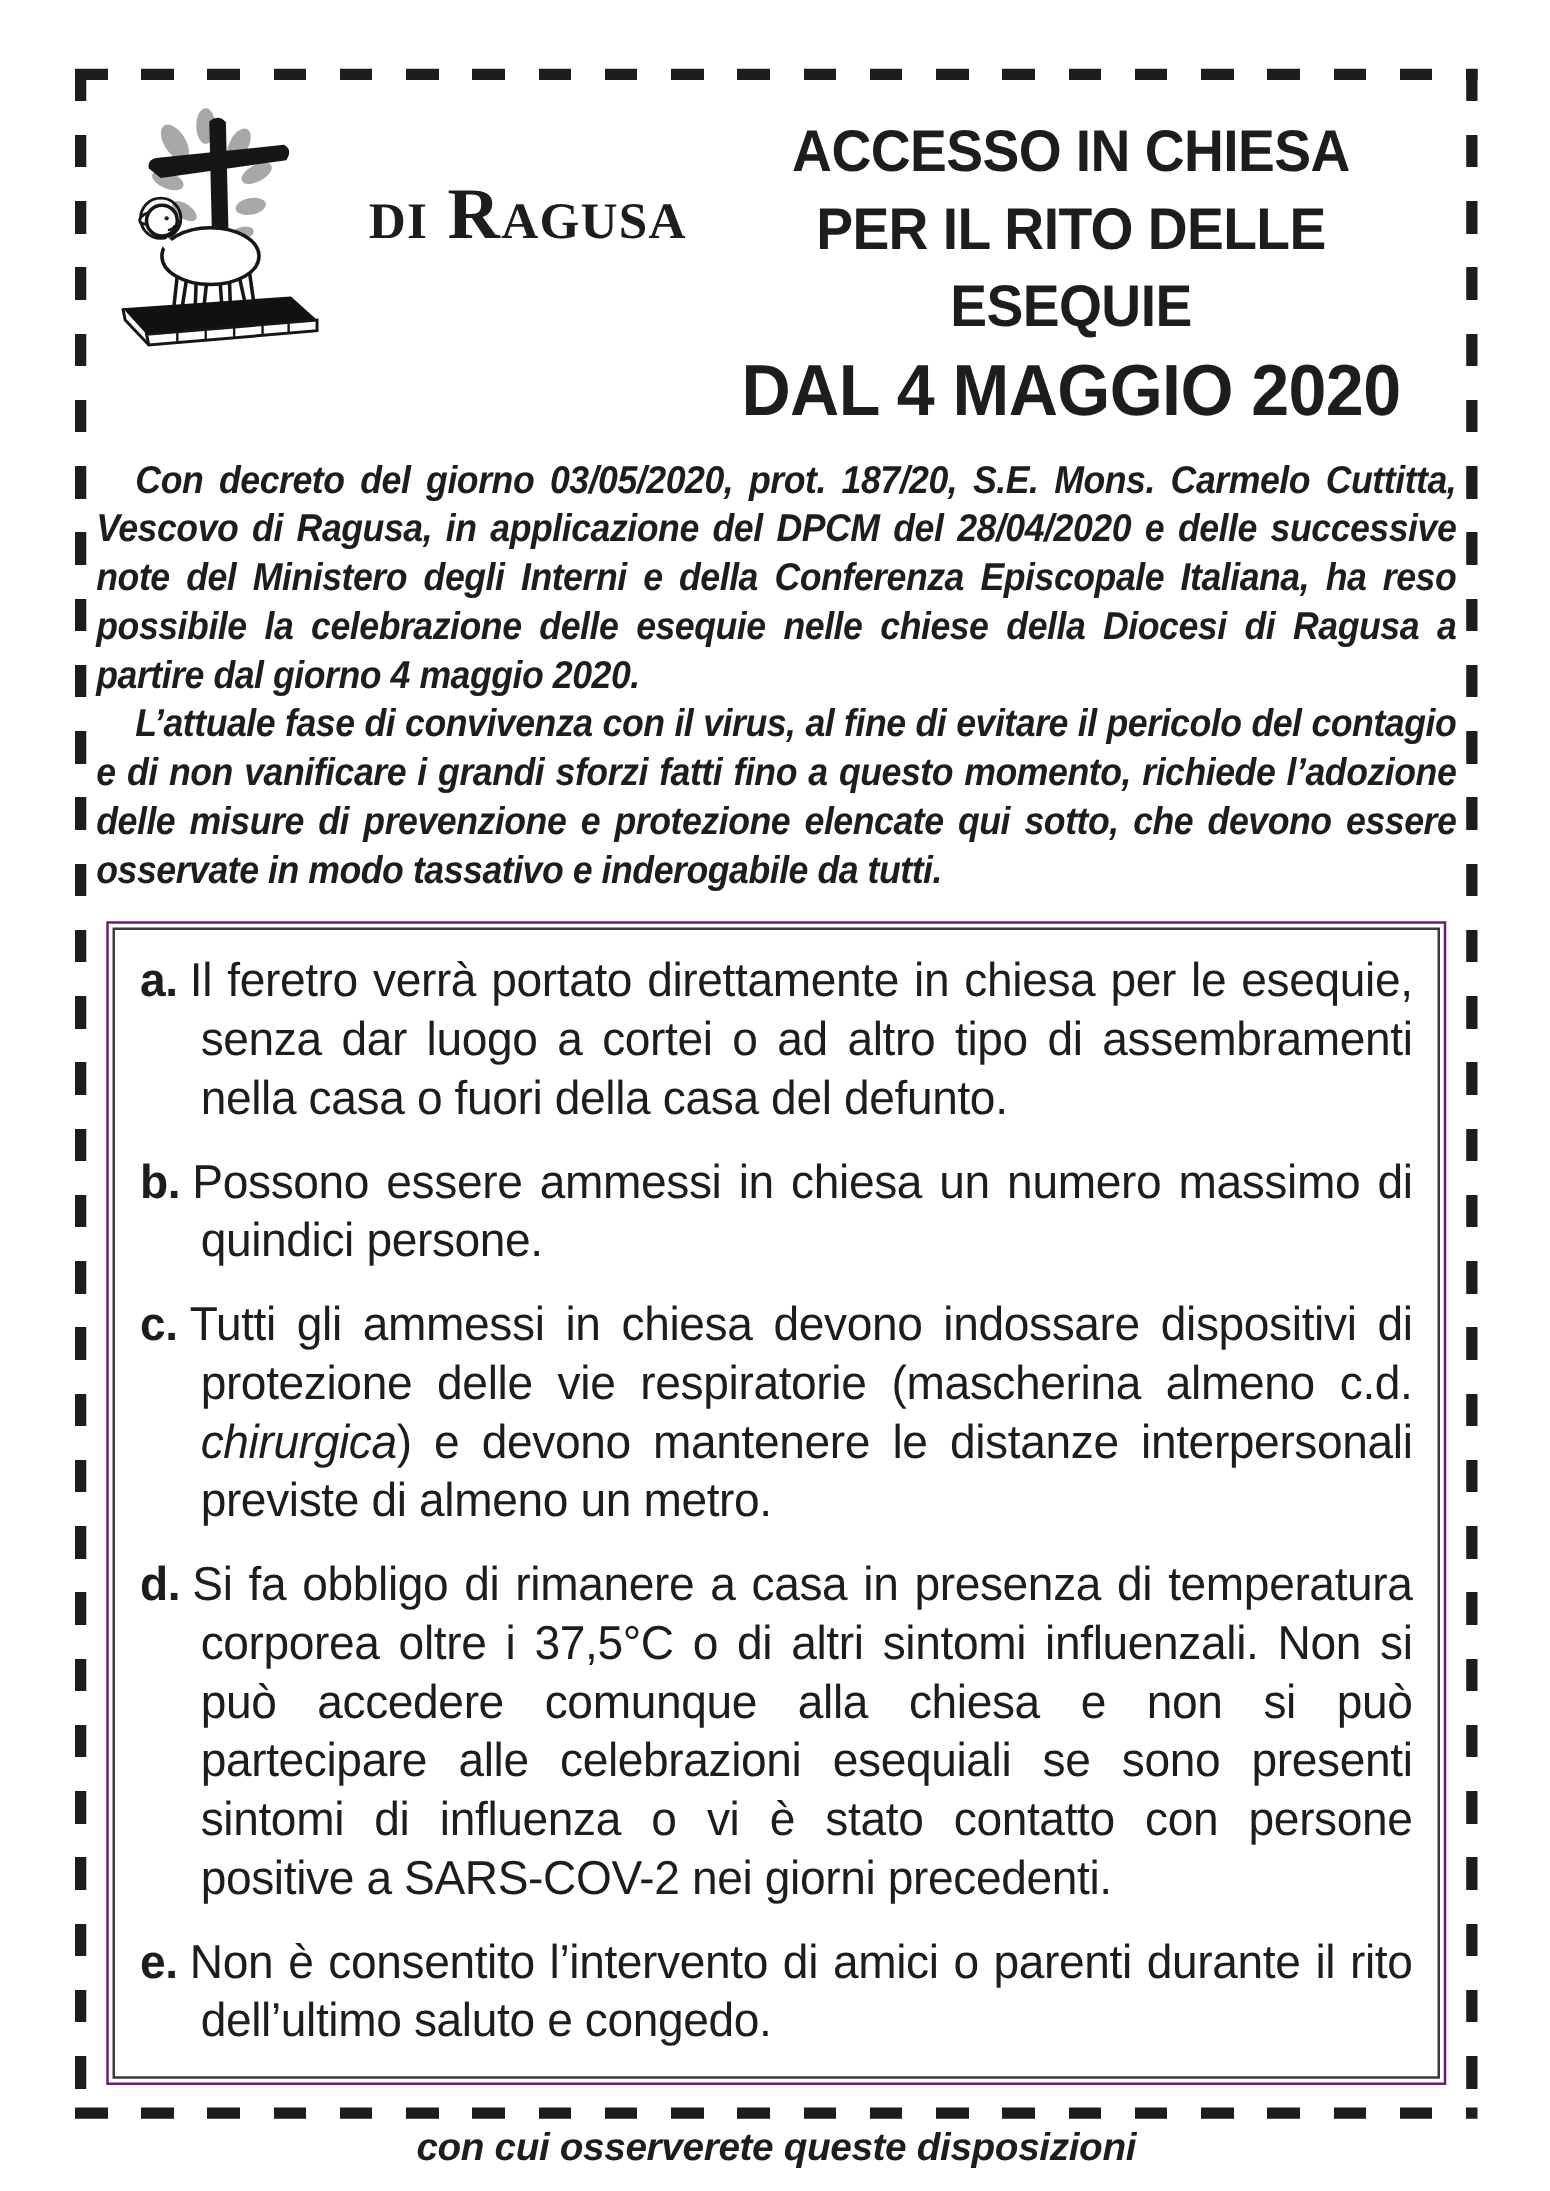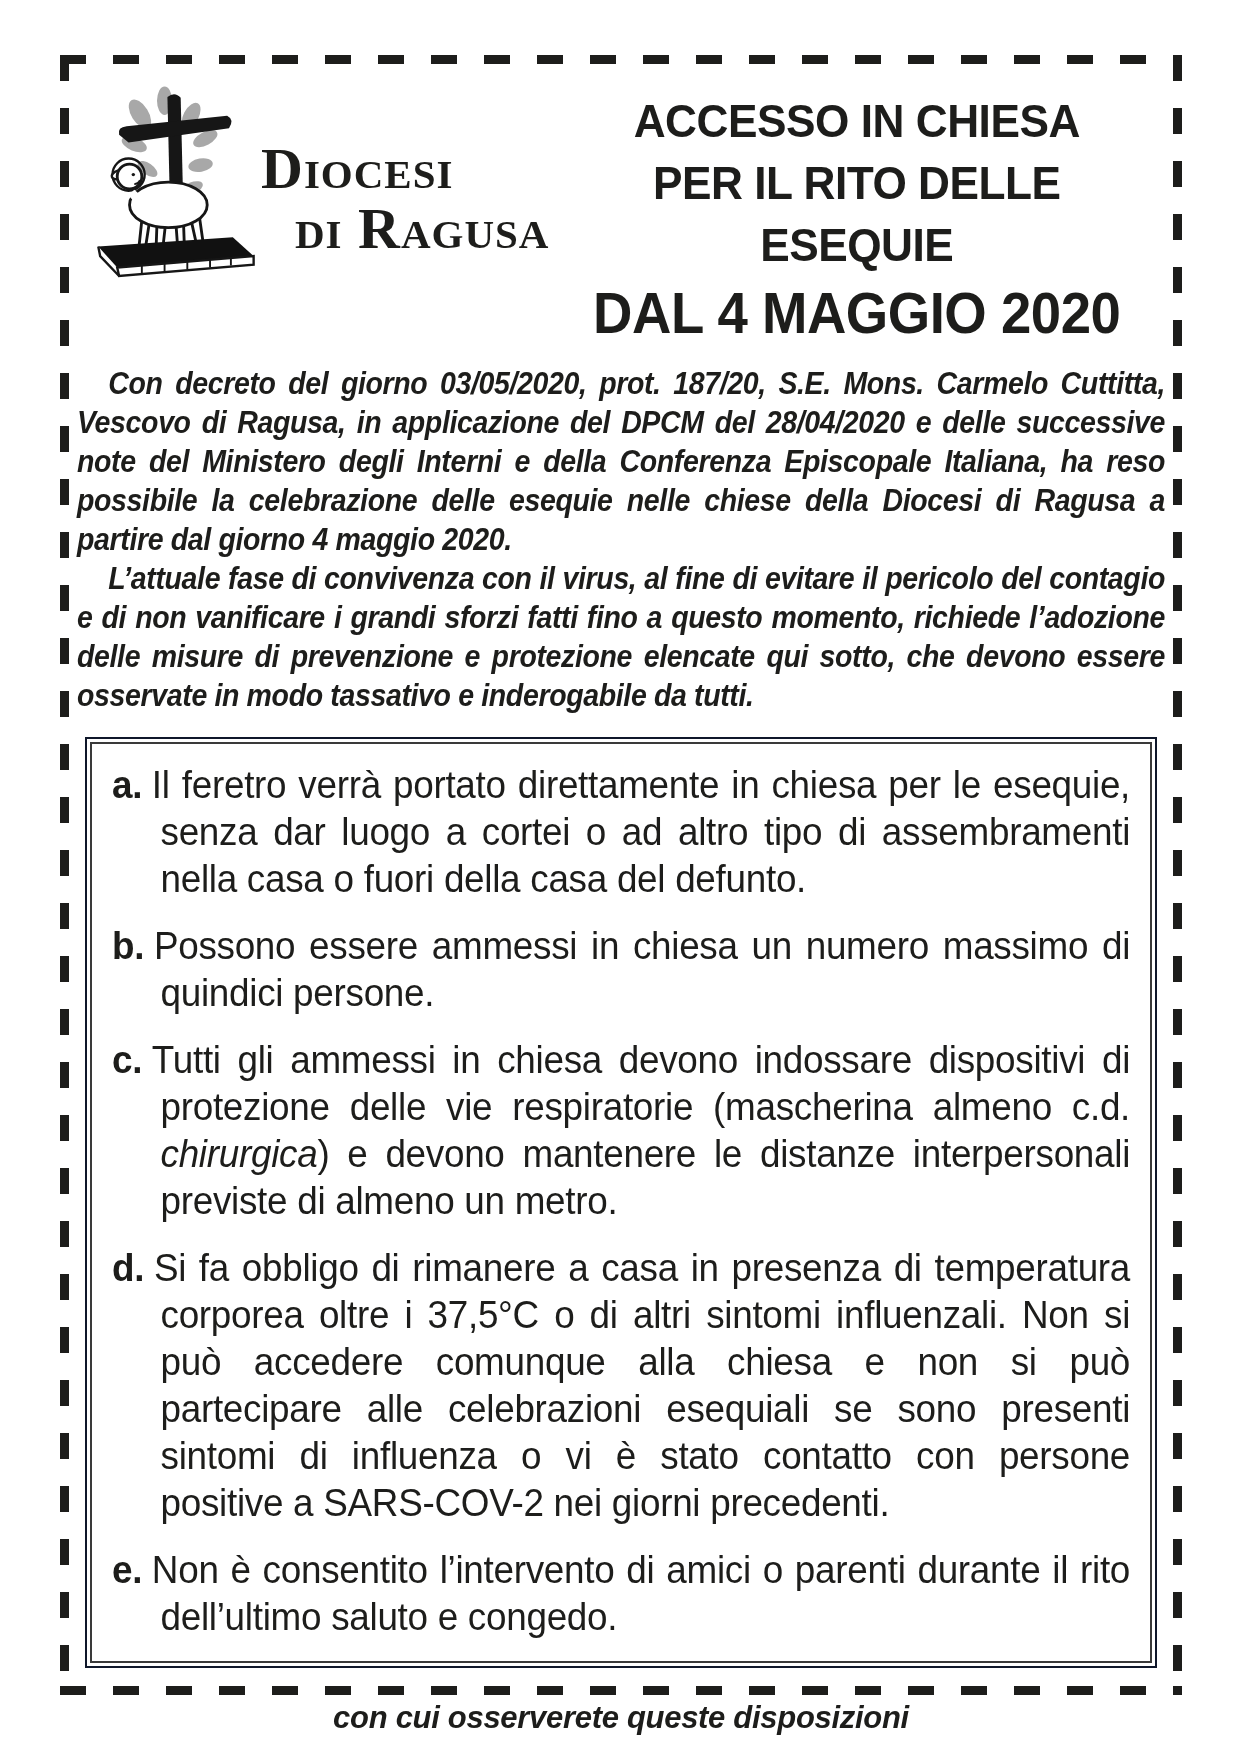--- a/index.html
+++ b/index.html
@@ -72,21 +72,21 @@
     font-weight:700;
     font-style:italic;
     text-align:justify;
     text-indent:34px;
     letter-spacing:-0.4px;
   }
 
   
   .rules-outer{
     margin:22px 8px 0 8px;
-    border:2px solid #0f172a;
+    border:2px solid #701a75;
     padding:3px;
   }
   .rules-inner{
     border:2px solid #3a3a3a;
     padding:18px 20px 20px 20px;
   }
   .rules-scale{
     transform:scaleX(0.97);
     transform-origin:0 0;
     width:103.1%;
@@ -159,21 +159,20 @@
               <path d="M58 110 Q56 114 52 114" fill="none" stroke="#161616" stroke-width="2"></path>
             </g>
             <g>
               <path d="M14 180 L156 170 L178 190 L34 202 Z" fill="#111111"></path>
               <path d="M34 202 L178 190 L178 199 L36 211 Z" fill="#ffffff" stroke="#161616" stroke-width="2.5"></path>
               <path d="M60 200 L60 208 M84 198 L84 206 M108 196 L108 204 M132 194 L132 202 M154 192 L154 200" stroke="#161616" stroke-width="2"></path>
               <path d="M14 180 L16 190 L36 211" fill="none" stroke="#161616" stroke-width="2.5"></path>
             </g>
           </svg>
           <div class="logo-text">
-            <span class="logo-line1">Diocesi</span>
             <span class="logo-line2">di Ragusa</span>
           </div>
         </div>
         <div class="title">
           <div class="title-line1">ACCESSO IN CHIESA</div>
           <div class="title-line2">PER IL RITO DELLE ESEQUIE</div>
           <div class="title-line3">DAL 4 MAGGIO 2020</div>
         </div>
       </div>
 

